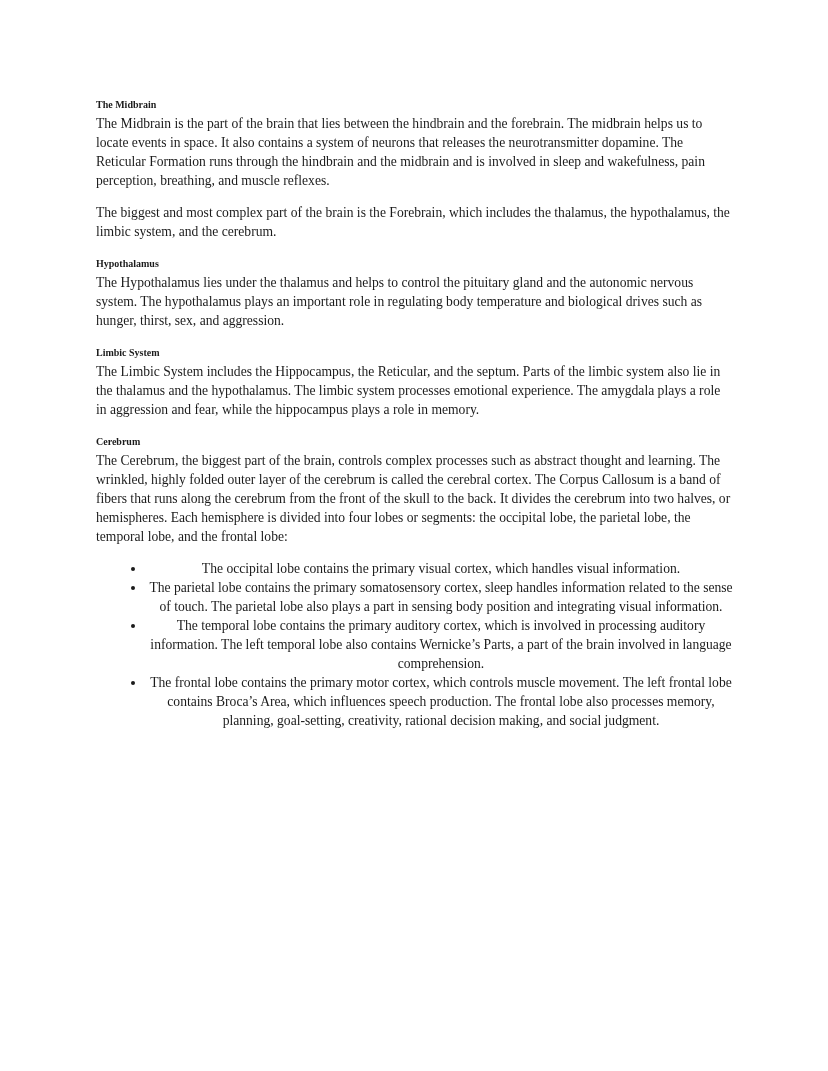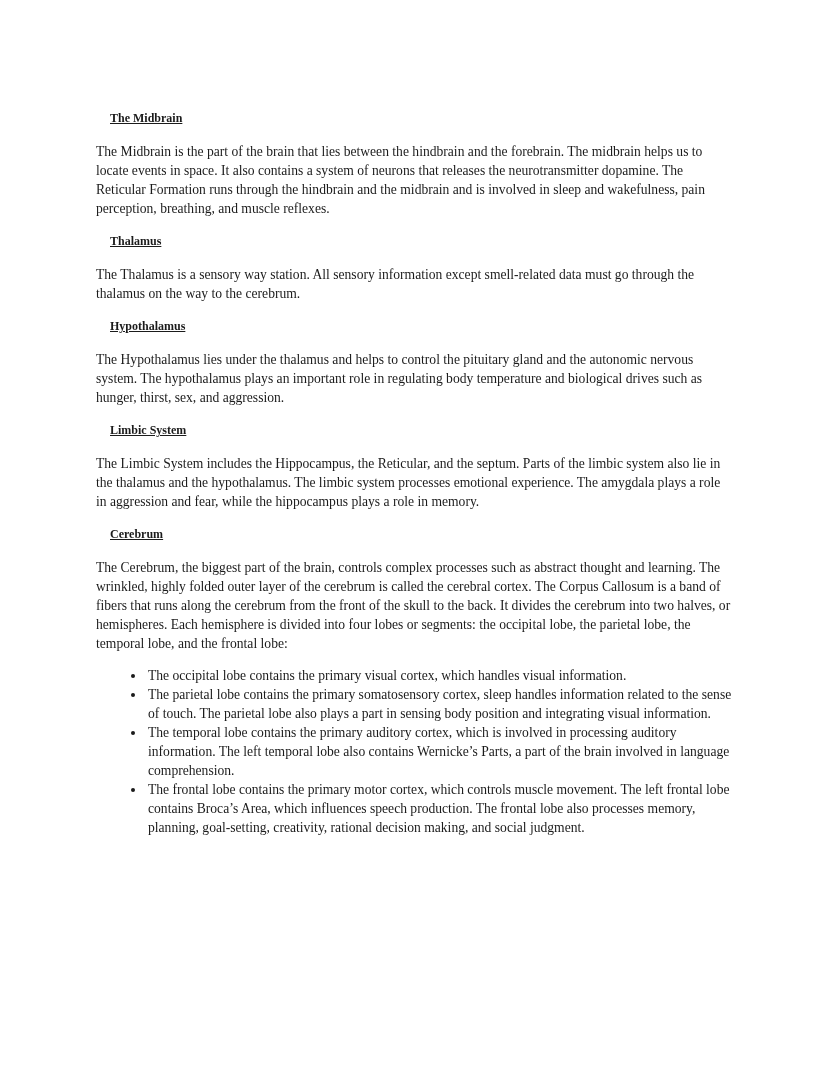--- a/index.html
+++ b/index.html
@@ -16,49 +16,45 @@
     position: absolute;
     left: 96px;
     top: 95px;
     width: 638px;
     font-size: 13.6px;
     line-height: 19px;
     text-align: left;
   }
   section { margin: 0 0 13px 0; }
   h2 {
-    font-size: 12px;
+    font-size: 10px;
     line-height: 19px;
-    margin: 14px;
+    margin: 0;
     font-weight: bold;
-    text-decoration: underline;
   }
   p { margin: 0; }
   strong { font-weight: normal; }
   ul {
     margin: 13px 0 0 0;
     padding-left: 50px;
     list-style-type: disc;
   }
-  li { margin: 0; padding-left: 2px; }
+  li { margin: 0; padding-left: 2px; text-align: center; }
 </style>
 </head>
 <body>
 
 <div class="page" style="background: rgb(255, 255, 255); color: rgb(27, 27, 27);">
   <div class="content" id="doc-content">
       <section>
         <h2>The Midbrain</h2>
         <p>The <strong>Midbrain</strong> is the part of the brain that lies between the hindbrain and the forebrain. The midbrain helps us to locate events in space. It also contains a system of neurons that releases the neurotransmitter dopamine. The <strong>Reticular Formation</strong> runs through the hindbrain and the midbrain and is involved in sleep and wakefulness, pain perception, breathing, and muscle reflexes.</p>
       </section>
       <section>
-      </section>
-      <section>
-        <h2>Thalamus</h2>
-        <p>The <strong>Thalamus</strong> is a sensory way station. All sensory information except smell-related data must go through the thalamus on the way to the cerebrum.</p>
+        <p>The biggest and most complex part of the brain is the <strong>Forebrain</strong>, which includes the thalamus, the hypothalamus, the limbic system, and the cerebrum.</p>
       </section>
       <section>
         <h2>Hypothalamus</h2>
         <p>The <strong>Hypothalamus</strong> lies under the thalamus and helps to control the pituitary gland and the autonomic nervous system. The hypothalamus plays an important role in regulating body temperature and biological drives such as hunger, thirst, sex, and aggression.</p>
       </section>
       <section>
         <h2>Limbic System</h2>
         <p>The <strong>Limbic System</strong> includes the <strong>Hippocampus</strong>, the <strong>Reticular</strong>, and the septum. Parts of the limbic system also lie in the thalamus and the hypothalamus. The limbic system processes emotional experience. The amygdala plays a role in aggression and fear, while the hippocampus plays a role in memory.</p>
       </section>
       <section>

